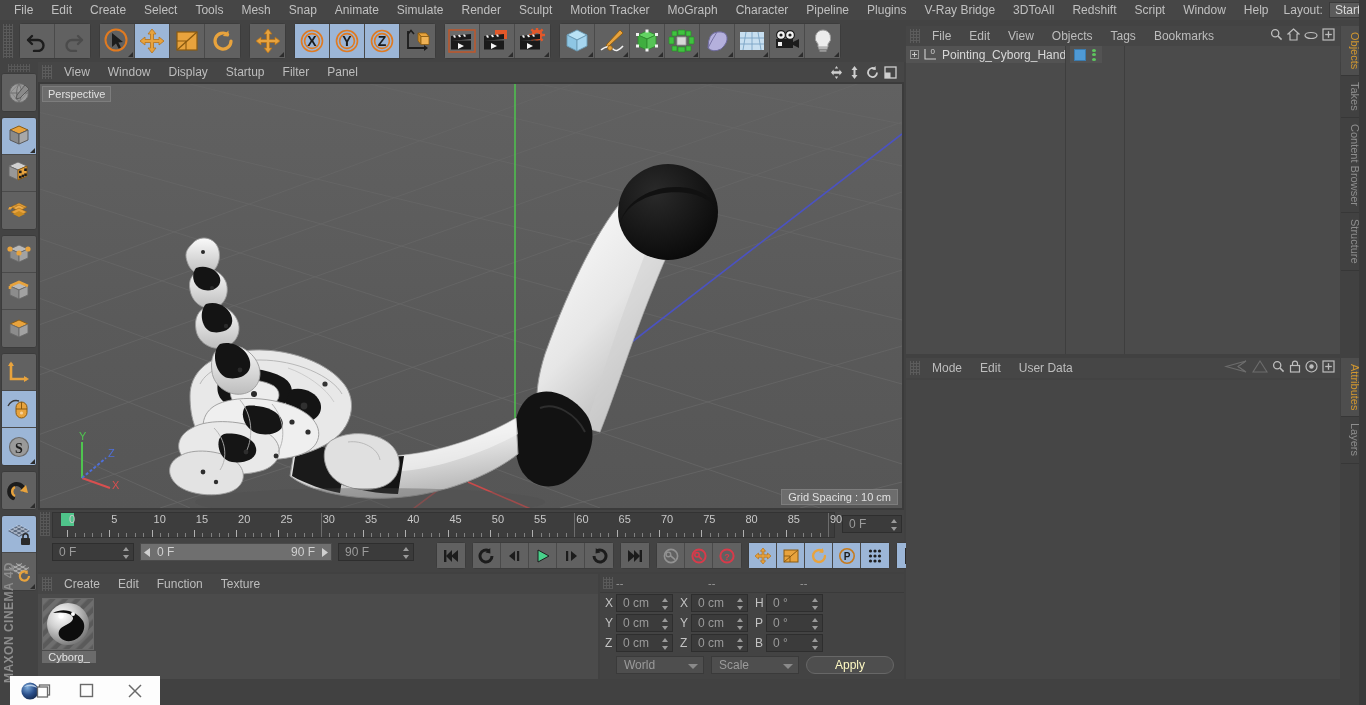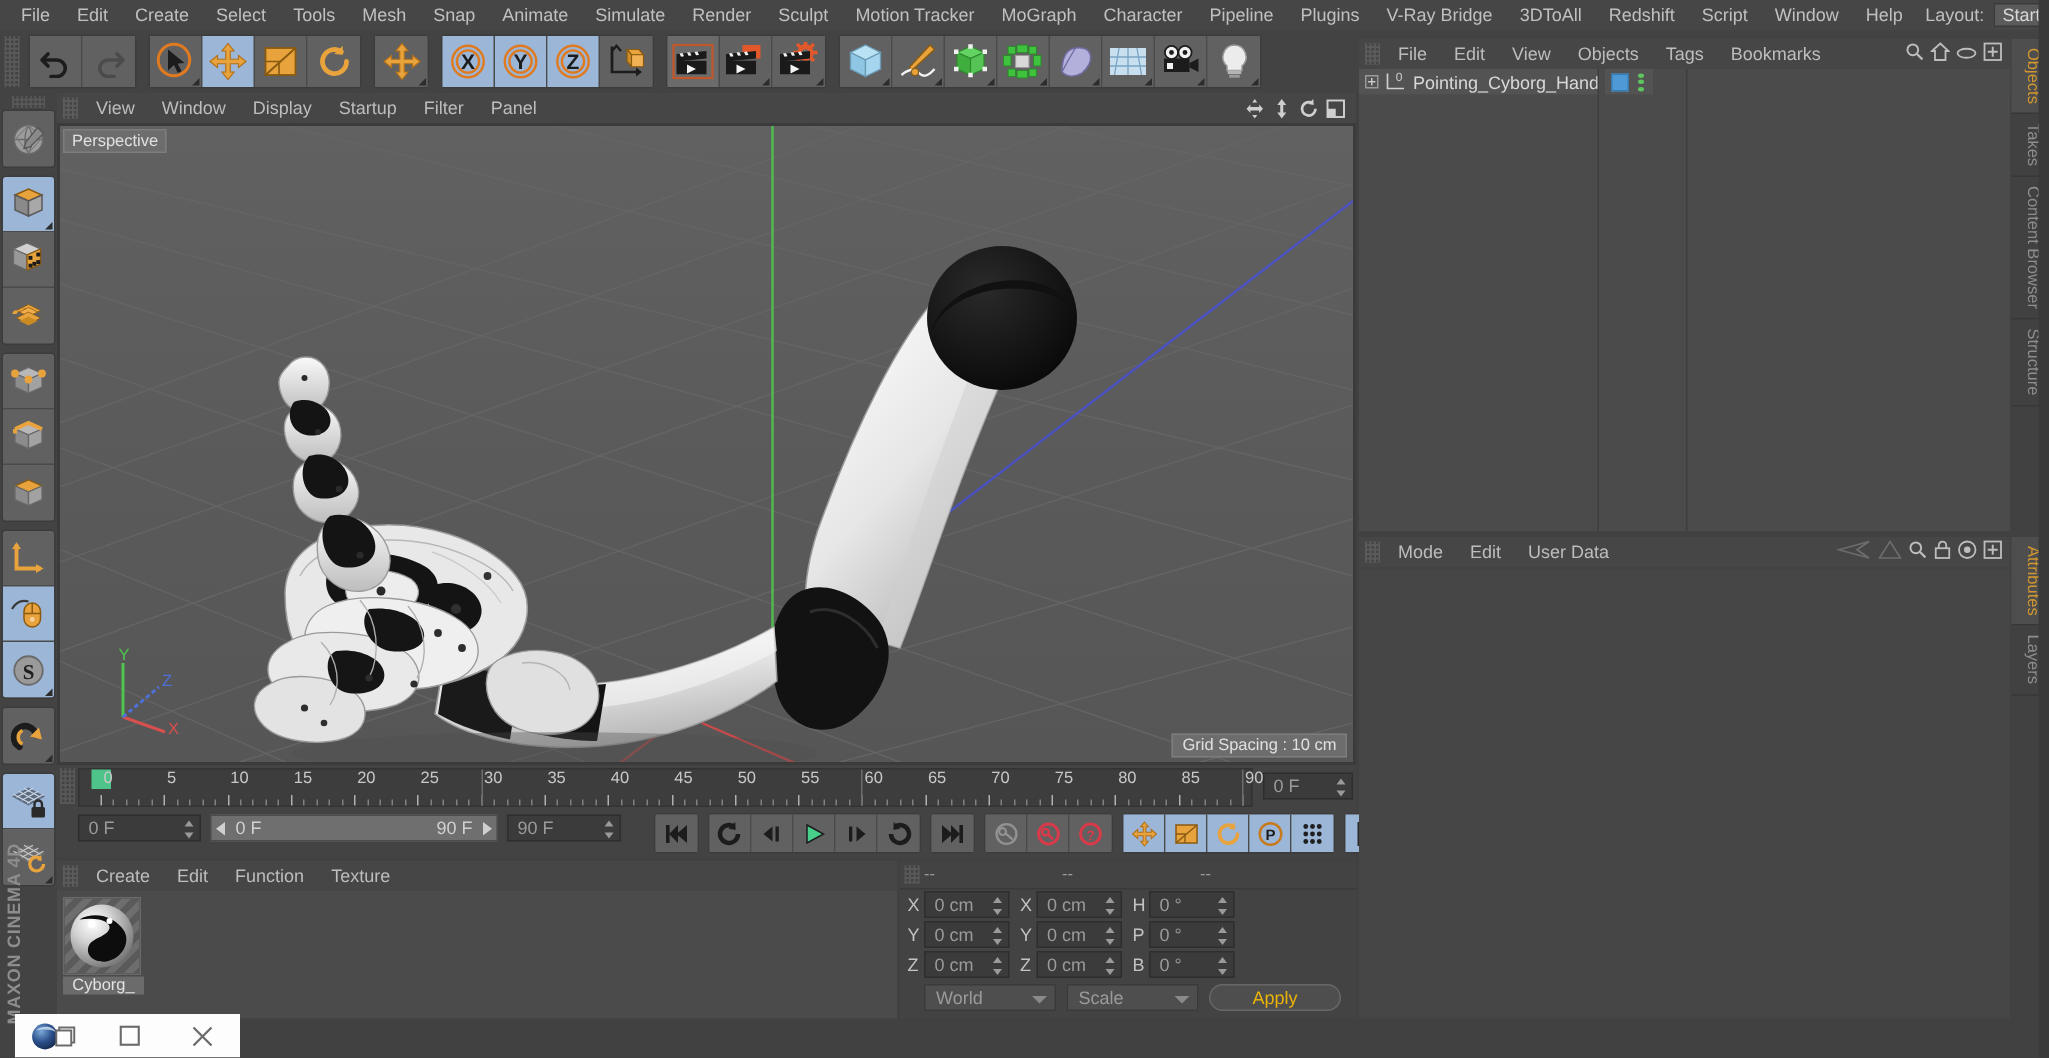--- a/index.html
+++ b/index.html
@@ -179,21 +179,21 @@
   .coord-row { display: flex; align-items: center; height: 20px; padding-left: 5px; }
   .coord-row .ax { width: 11px; font-size: 12px; color: #c3c3c3; }
   .coord-row .numfield { width: 57px; margin-right: 7px; }
   .dropdown {
     background: #4e4e4e; border: 1px solid #3a3a3a; height: 18px; color: #9b9b9b;
     font-size: 12px; line-height: 16px; padding-left: 7px; position: relative;
   }
   .dropdown .arw { position: absolute; right: 5px; top: 7px; border-left: 5px solid transparent; border-right: 5px solid transparent; border-top: 5px solid #8a8a8a; }
   .applybtn {
     background: #4e4e4e; border: 1px solid #676767; border-radius: 9px; height: 18px; width: 88px;
-    color: #eab308; font-size: 12px; text-align: center; line-height: 16px;
+    color: #fef9c3; font-size: 12px; text-align: center; line-height: 16px;
   }
 
   
   .obj-panel { position: absolute; left: 906px; top: 26px; width: 434px; height: 328px; background: #434343; }
   .right-tools { margin-left: auto; display: flex; align-items: center; gap: 4px; padding-right: 5px; }
   .obj-body { position: absolute; left: 0; top: 20px; right: 0; bottom: 0; background: #4b4b4b; }
   .obj-col-div { position: absolute; top: 0; bottom: 0; width: 1px; background: #3e3e3e; }
   .obj-row { display: flex; align-items: center; height: 17px; padding-left: 4px; background: #535353; width: 160px; }
   .obj-row .exp {
     width: 9px; height: 9px; border: 1px solid #9a9a9a; margin-right: 4px;

